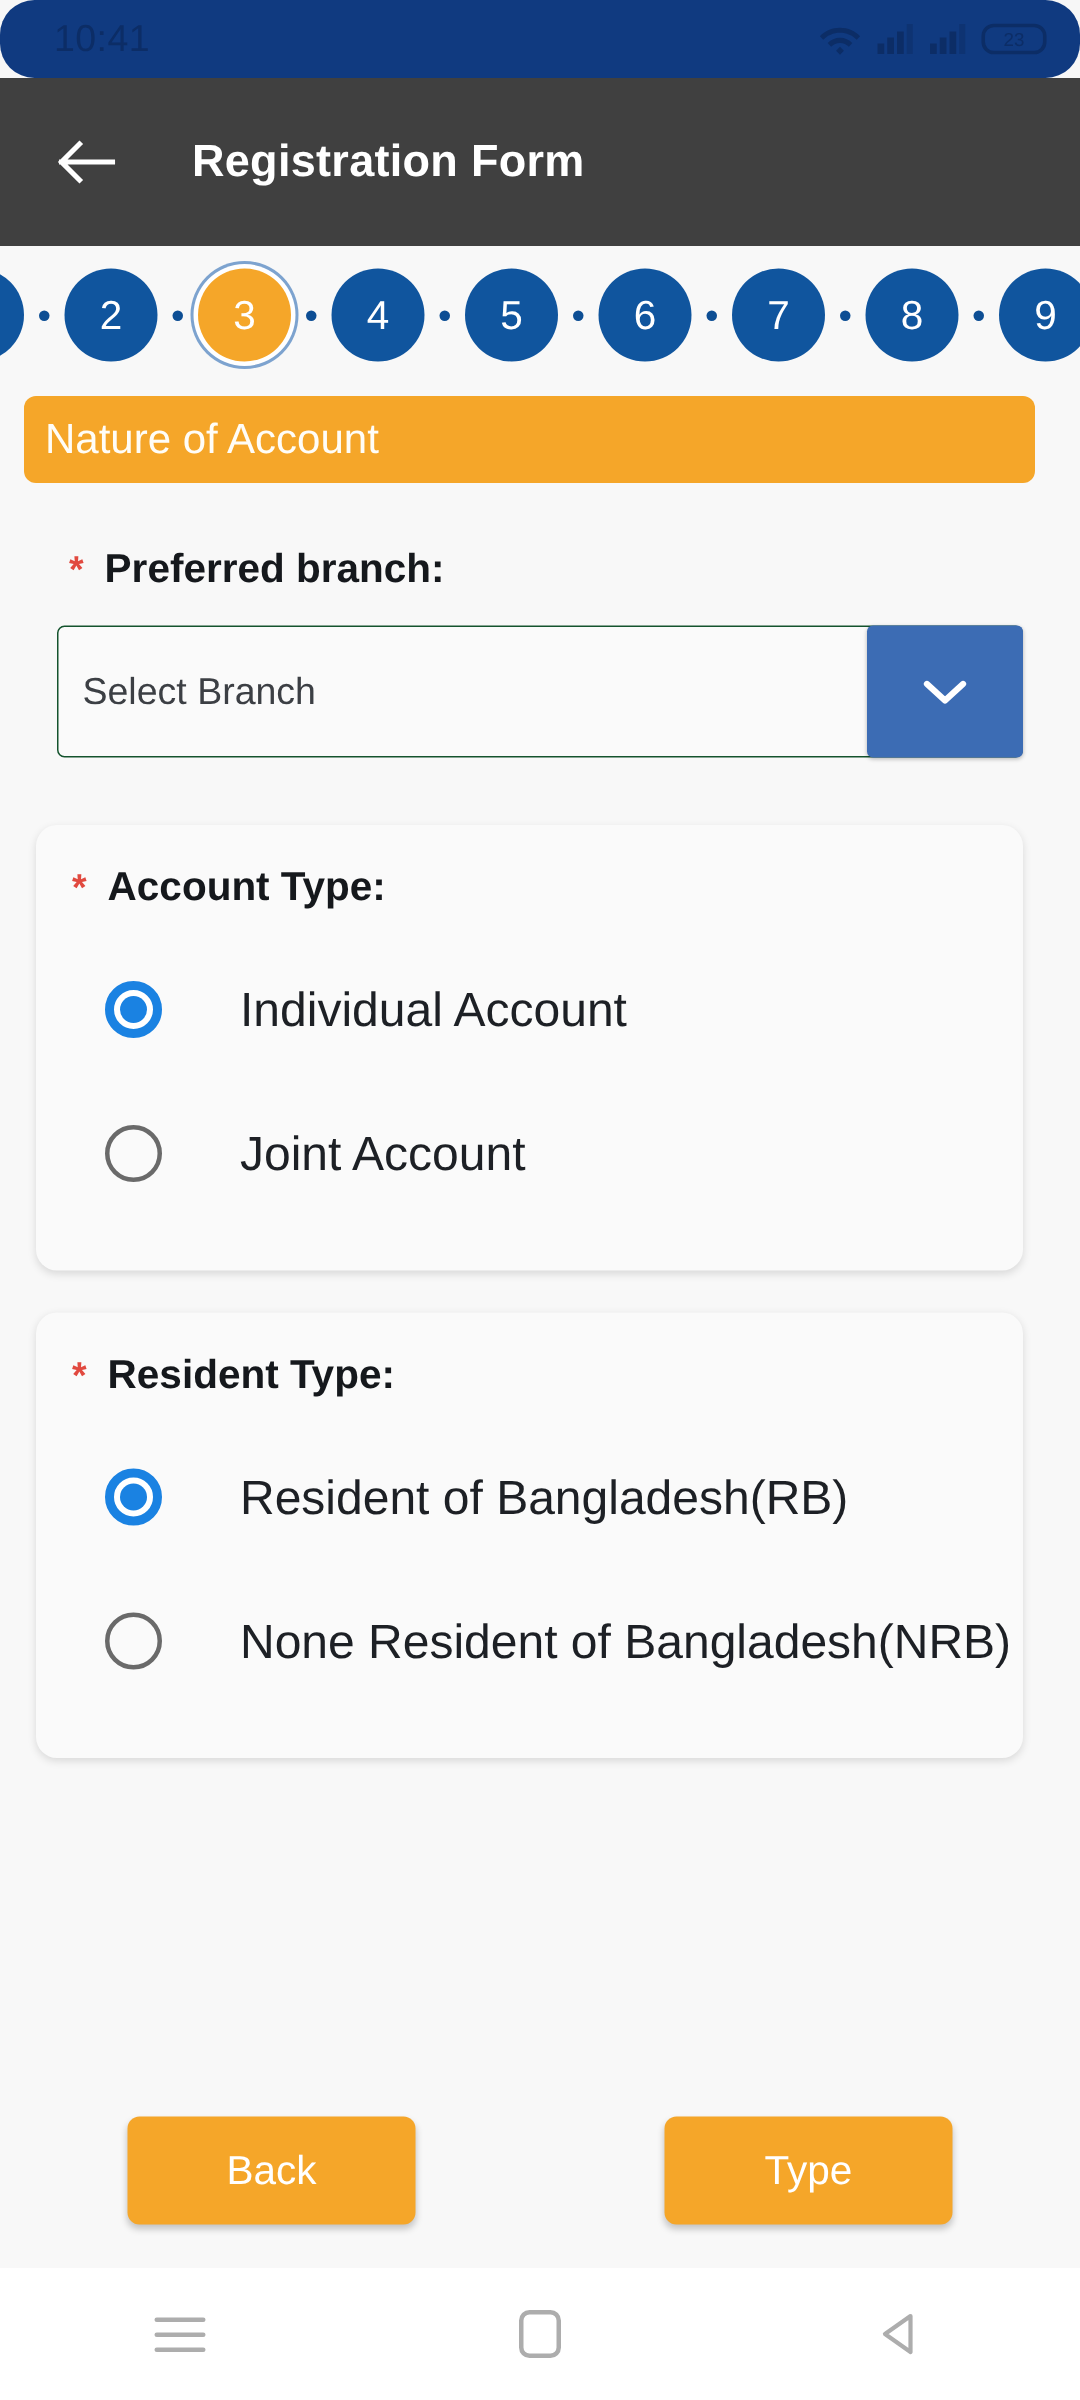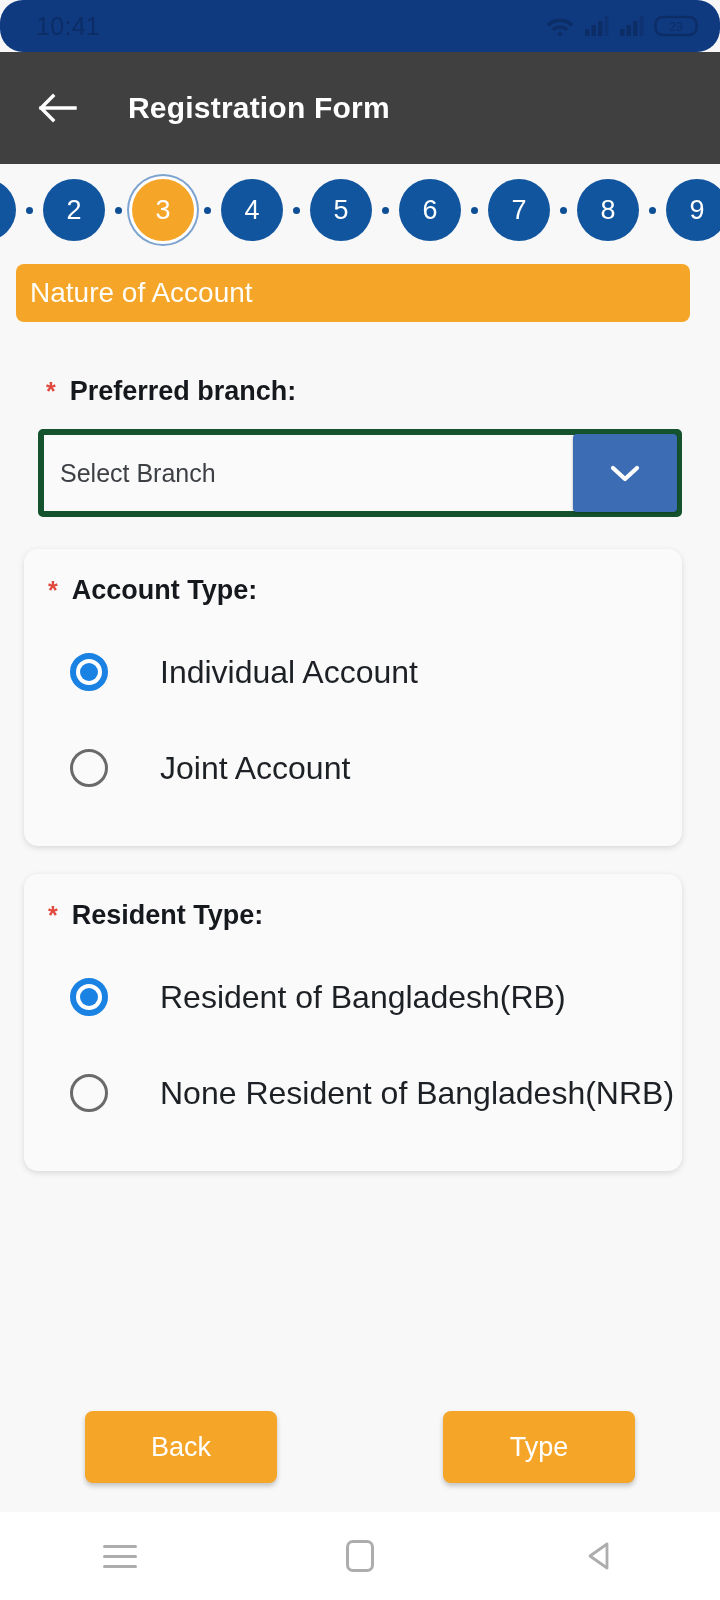--- a/index.html
+++ b/index.html
@@ -114,21 +114,21 @@
     width: 7px;
     height: 7px;
     border-radius: 50%;
     background: #0d4e94;
     margin: 0 10px;
     flex: 0 0 auto;
   }
 
   
   .section-banner {
-    margin: 8px 30px 12px 16px;
+    margin: 8px 30px 0 16px;
     height: 58px;
     background: #f5a629;
     border-radius: 8px;
     display: flex;
     align-items: center;
     padding-left: 14px;
     flex: 0 0 auto;
   }
   .section-banner span {
     color: #fffdf7;
@@ -145,24 +145,24 @@
     align-items: baseline;
   }
   .req {
     color: #e1493f;
     font-size: 25px;
     margin-right: 14px;
   }
 
   
   .dropdown {
-    margin: 22px 38px 4px 38px;
+    margin: 22px 38px 17px 38px;
     height: 88px;
     background: #fafafa;
-    border: 6px solid #14532d;
+    border: 1px solid #14532d;
     border-radius: 5px;
     display: flex;
     align-items: stretch;
     position: relative;
   }
   .dropdown-value {
     flex: 1 1 auto;
     display: flex;
     align-items: center;
     padding-left: 16px;

